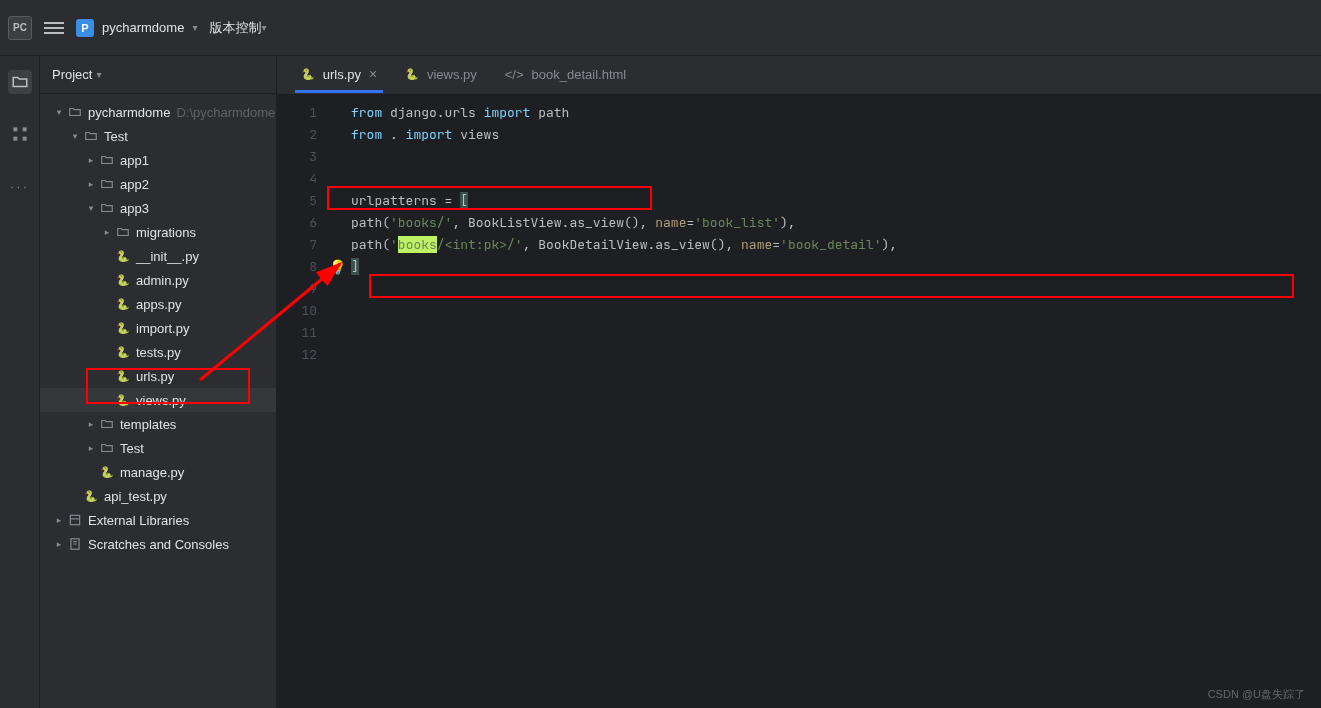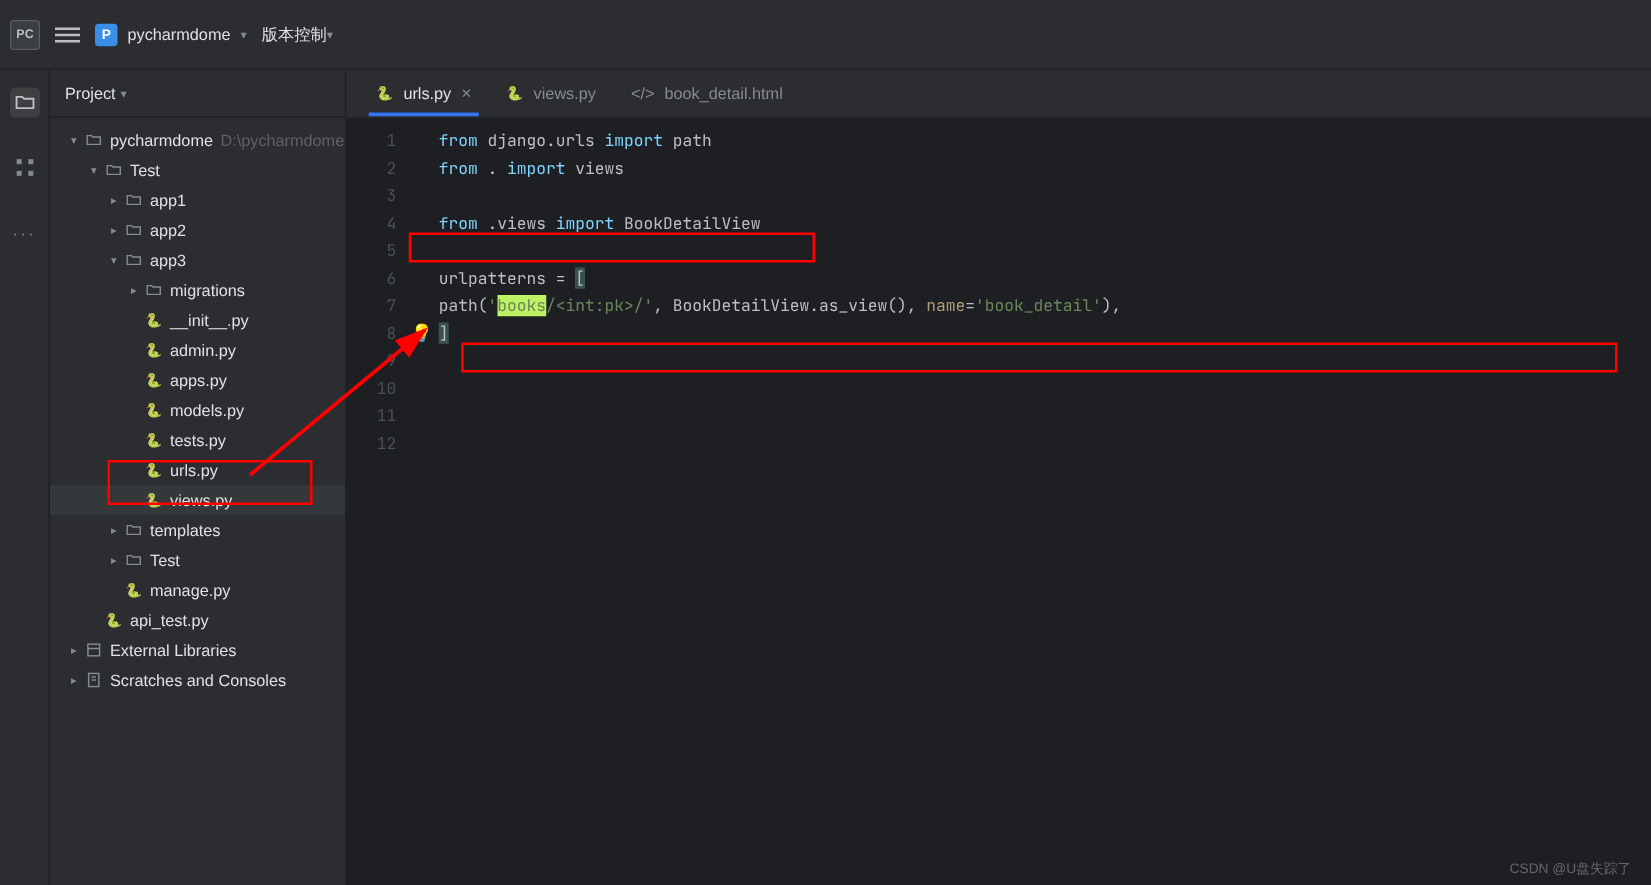--- a/index.html
+++ b/index.html
@@ -185,21 +185,21 @@
               <span class="py-icon">🐍</span>
             </span>
             <span class="tree-label">apps.py</span>
           </div>
           <div class="tree-row">
             <span class="tree-indent" style="width:60px"></span>
             <span class="tree-chev"></span>
             <span class="tree-icon">
               <span class="py-icon">🐍</span>
             </span>
-            <span class="tree-label">models.py</span>
+            <span class="tree-label">import.py</span>
           </div>
           <div class="tree-row">
             <span class="tree-indent" style="width:60px"></span>
             <span class="tree-chev"></span>
             <span class="tree-icon">
               <span class="py-icon">🐍</span>
             </span>
             <span class="tree-label">tests.py</span>
           </div>
           <div class="tree-row">
@@ -321,23 +321,23 @@
             <div style="height: 22px;"><span class="bulb">💡</span></div>
             <div style="height: 22px;"></div>
             <div style="height: 22px;"></div>
             <div style="height: 22px;"></div>
             <div style="height: 22px;"></div>
           </div>
         <div class="code" id="code">
             <div><span class="kw">from</span> django.urls <span class="kw">import</span> path</div>
             <div><span class="kw">from</span> . <span class="kw">import</span> views</div>
             <div>&nbsp;</div>
-            <div><span class="kw">from</span> .views <span class="kw">import</span> BookDetailView</div>
             <div>&nbsp;</div>
             <div>urlpatterns = <span class="paren-hl">[</span></div>
+            <div>    path(<span class="str">'books/'</span>, BookListView.as_view(), <span class="param">name</span>=<span class="str">'book_list'</span>),</div>
             <div>    path(<span class="str">'<span class="sel">books</span>/&lt;int:pk&gt;/'</span>, BookDetailView.as_view(), <span class="param">name</span>=<span class="str">'book_detail'</span>),</div>
             <div><span class="paren-hl">]</span></div>
             <div>&nbsp;</div>
             <div>&nbsp;</div>
           </div>
         <div class="redbox" style="left:50px; top:92px; width:325px; height:24px;"></div>
         <div class="redbox" style="left:92px; top:180px; width:925px; height:24px;"></div>
       </div>
     </div>
   </div>

